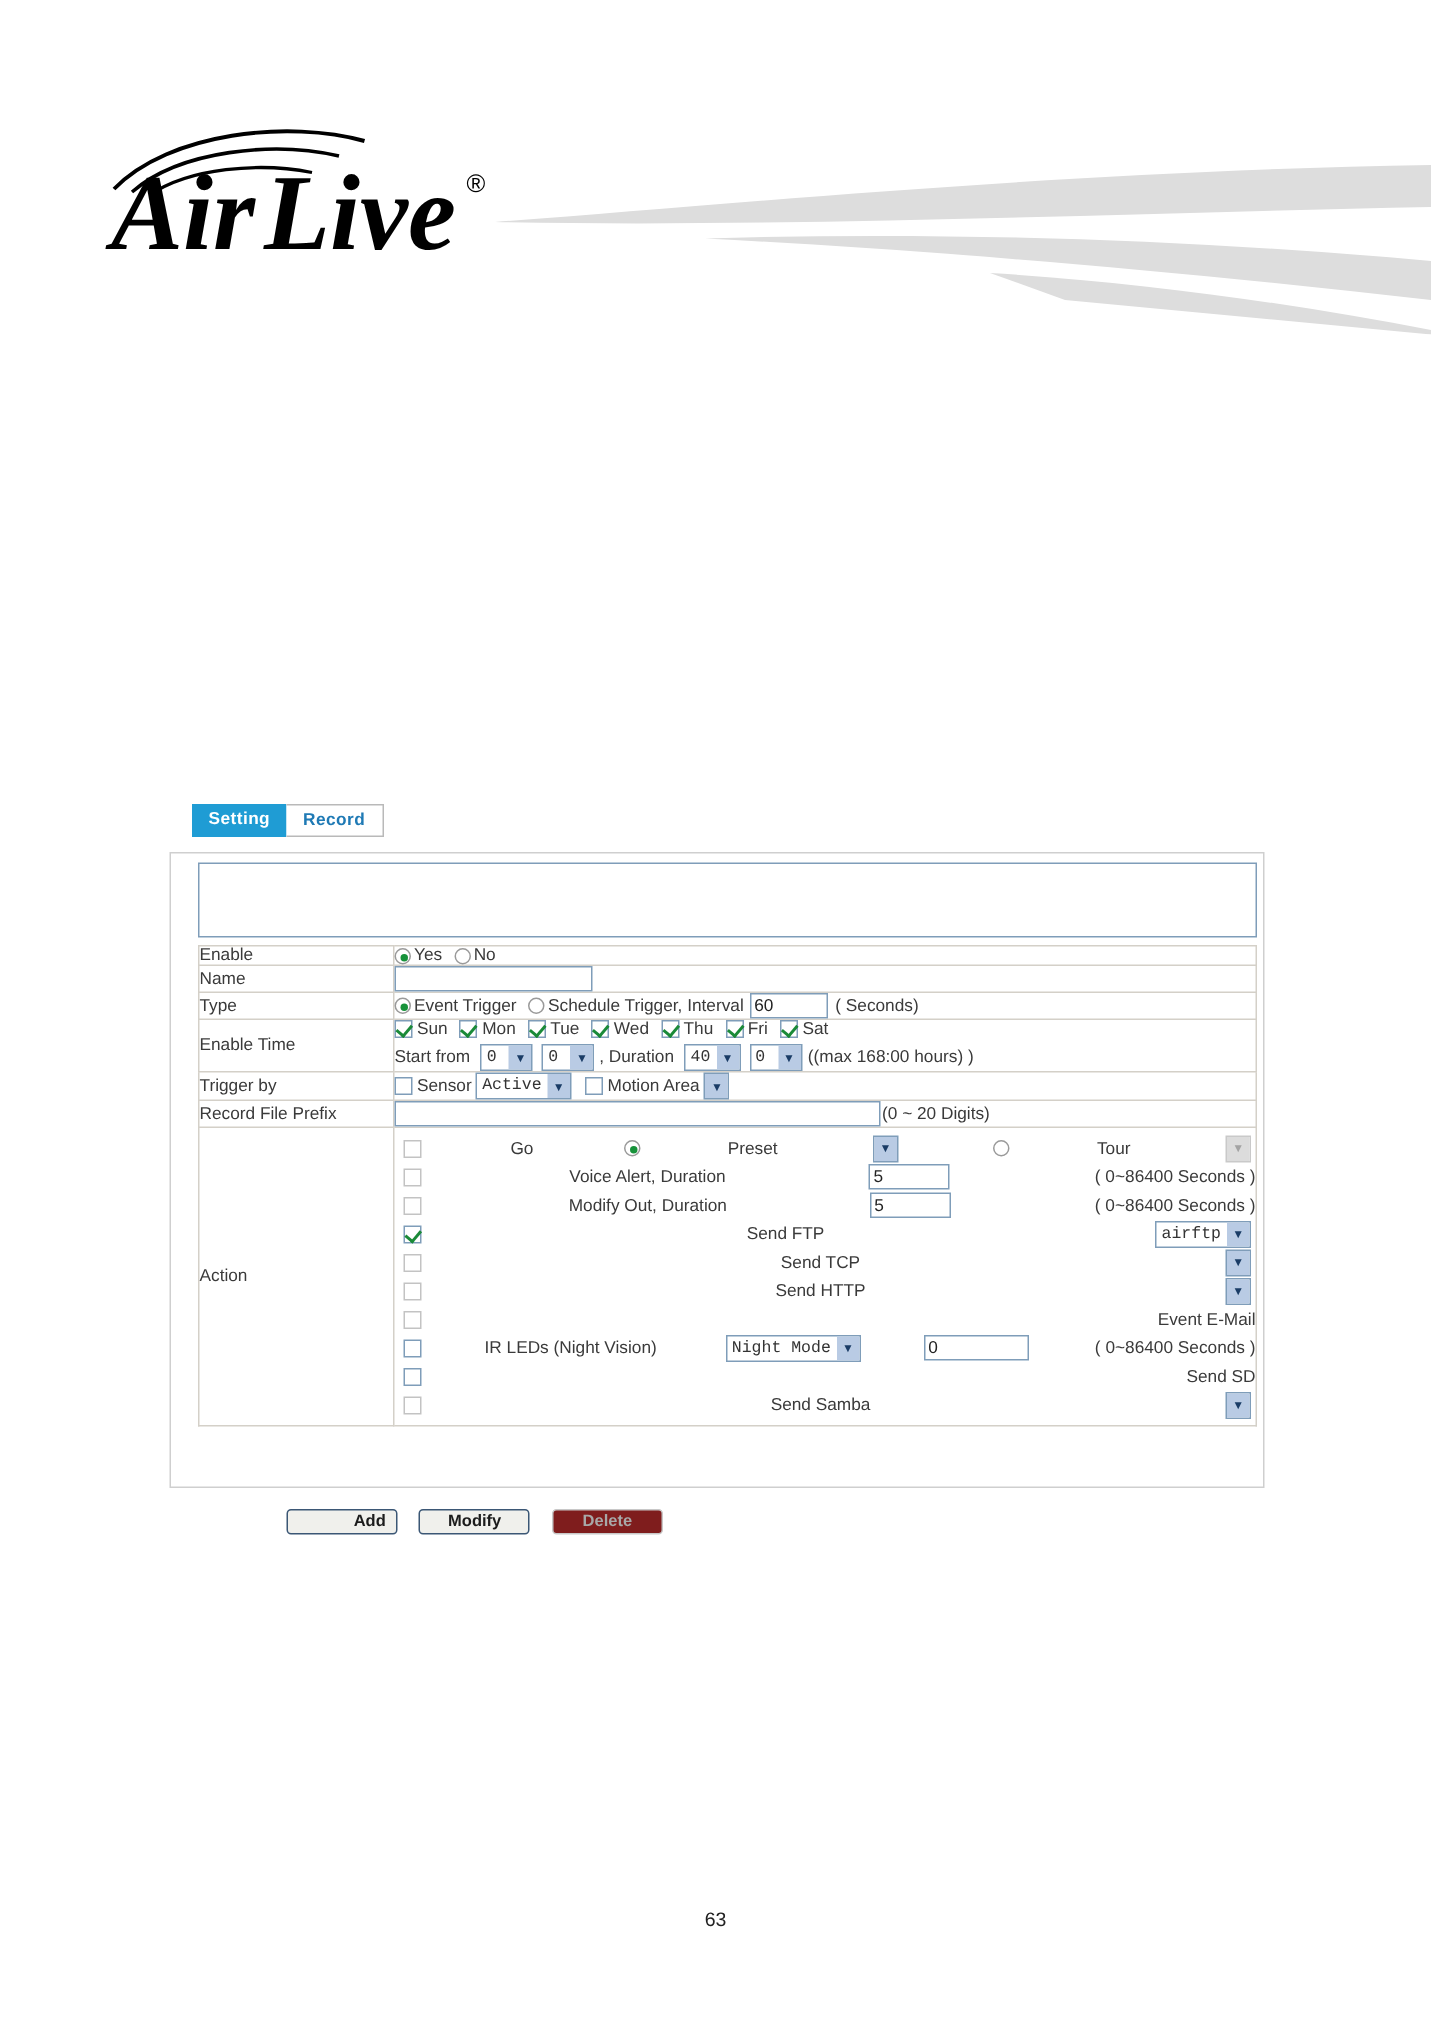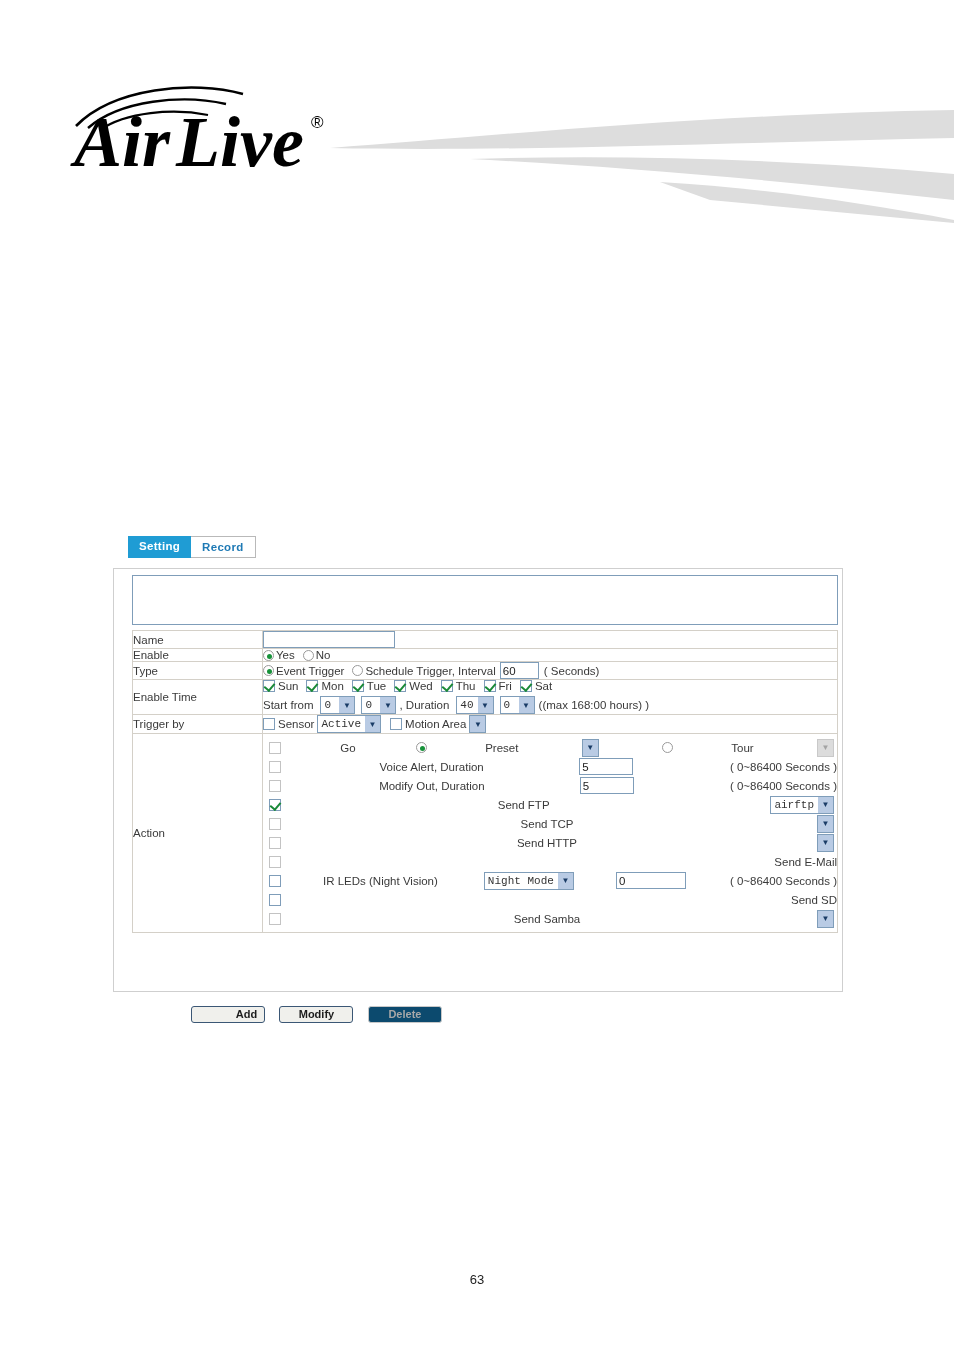--- a/index.html
+++ b/index.html
@@ -71,21 +71,21 @@
   input.txt {
     border: 1px solid #7f9db9;
     height: 17px;
     font-size: 11.5px;
     font-family: "Liberation Sans", sans-serif;
     padding: 0 2px;
     color: #222;
     background: #fff;
   }
   .ti-name { width: 132px; }
-  .ti-interval { width: 39px; }
+  .ti-interval { width: 52px; }
   .ti-prefix { width: 324px; }
   .ti-dur { width: 54px; }
   .ti-ir { width: 70px; }
 
   
   .radio {
     display: inline-block; width: 11px; height: 11px;
     border-radius: 50%;
     border: 1px solid #9a9a9a;
     background: #fff;
@@ -153,21 +153,21 @@
     display: inline-block;
     width: 74px; height: 17px; line-height: 15px;
     text-align: center;
     font-size: 11px; font-weight: bold;
     background: #f0f0ec;
     border: 1px solid #3b5775;
     border-radius: 3px;
     color: #1c1c1c;
     margin-right: 10px;
   }
-  .btn.disabled { border-color: #c8c8c8; color: #a8a8a8; background: #0c4a6e; }
+  .btn.disabled { border-color: #c8c8c8; color: #a8a8a8; background: #7f1d1d; }
   .btn-offset { margin-left: 78px; padding-left: 37px; }
 
   
   .pagenum {
     position: absolute; left: 0; top: 1272px; width: 954px;
     text-align: center; font-size: 13px; color: #222;
     font-family: "Liberation Sans", sans-serif;
   }
 </style>
 </head>
@@ -206,35 +206,35 @@
 
   <div class="panel">
     <div class="panel-inner">
 
       <div class="listbox"></div>
 
       <table class="form">
 
         <tbody>
             <tr>
-          <td class="lbl">Name</td>
-          <td class="val">
-            <input class="txt ti-name" type="text" value="" style="">
-          </td>
-        </tr>
-
-        <tr>
           <td class="lbl">Enable</td>
           <td class="val">
             <div class="row-line">
               <span class="radio on"></span>
               <span class="lbl-txt">Yes</span>
               <span class="radio"></span>
               <span class="lbl-txt">No</span>
             </div>
+          </td>
+        </tr>
+
+        <tr>
+          <td class="lbl">Name</td>
+          <td class="val">
+            <input class="txt ti-name" type="text" value="" style="">
           </td>
         </tr>
 
         <tr>
           <td class="lbl">Type</td>
           <td class="val">
             <div class="row-line">
               <span class="radio on"></span>
               <span class="lbl-txt">Event Trigger</span>
               <span class="radio"></span>
@@ -301,20 +301,29 @@
               <span class="cb" style="margin-left:6px"></span>
               <span>Motion Area</span>
               <span class="sel empty">
                 <span class="sel-txt"></span>
                 <span class="arrow">▼</span>
               </span>
             </div>
           </td>
         </tr>
 
+        <tr>
+          <td class="lbl">Record File Prefix</td>
+          <td class="val">
+            <div class="row-line">
+              <input class="txt ti-prefix" type="text" value="" style="">
+              <span class="hint-nospace">(0 ~ 20 Digits)</span>
+            </div>
+          </td>
+        </tr>
 
         <tr>
           <td class="lbl" style="height:192px">Action</td>
           <td class="val">
             <div class="action-list">
 
               <div class="row-line">
                 <span class="cb dim"></span>
                 <span class="lbl-tight">Go</span>
                 <span class="radio on"></span>
@@ -367,21 +376,21 @@
                 <span class="cb dim"></span>
                 <span class="lbl-tight">Send HTTP</span>
                 <span class="sel empty">
                   <span class="sel-txt"></span>
                   <span class="arrow">▼</span>
                 </span>
               </div>
 
               <div class="row-line">
                 <span class="cb dim"></span>
-                <span>Send E-Mail</span>
+                <span>Event E-Mail</span>
               </div>
 
               <div class="row-line">
                 <span class="cb"></span>
                 <span class="lbl-tight">IR LEDs (Night Vision)</span>
                 <span class="sel w-day">
                   <span class="sel-txt">Night Mode</span>
                   <span class="arrow">▼</span>
                 </span>
                 <input class="txt ti-ir" type="text" value="0" style="">

